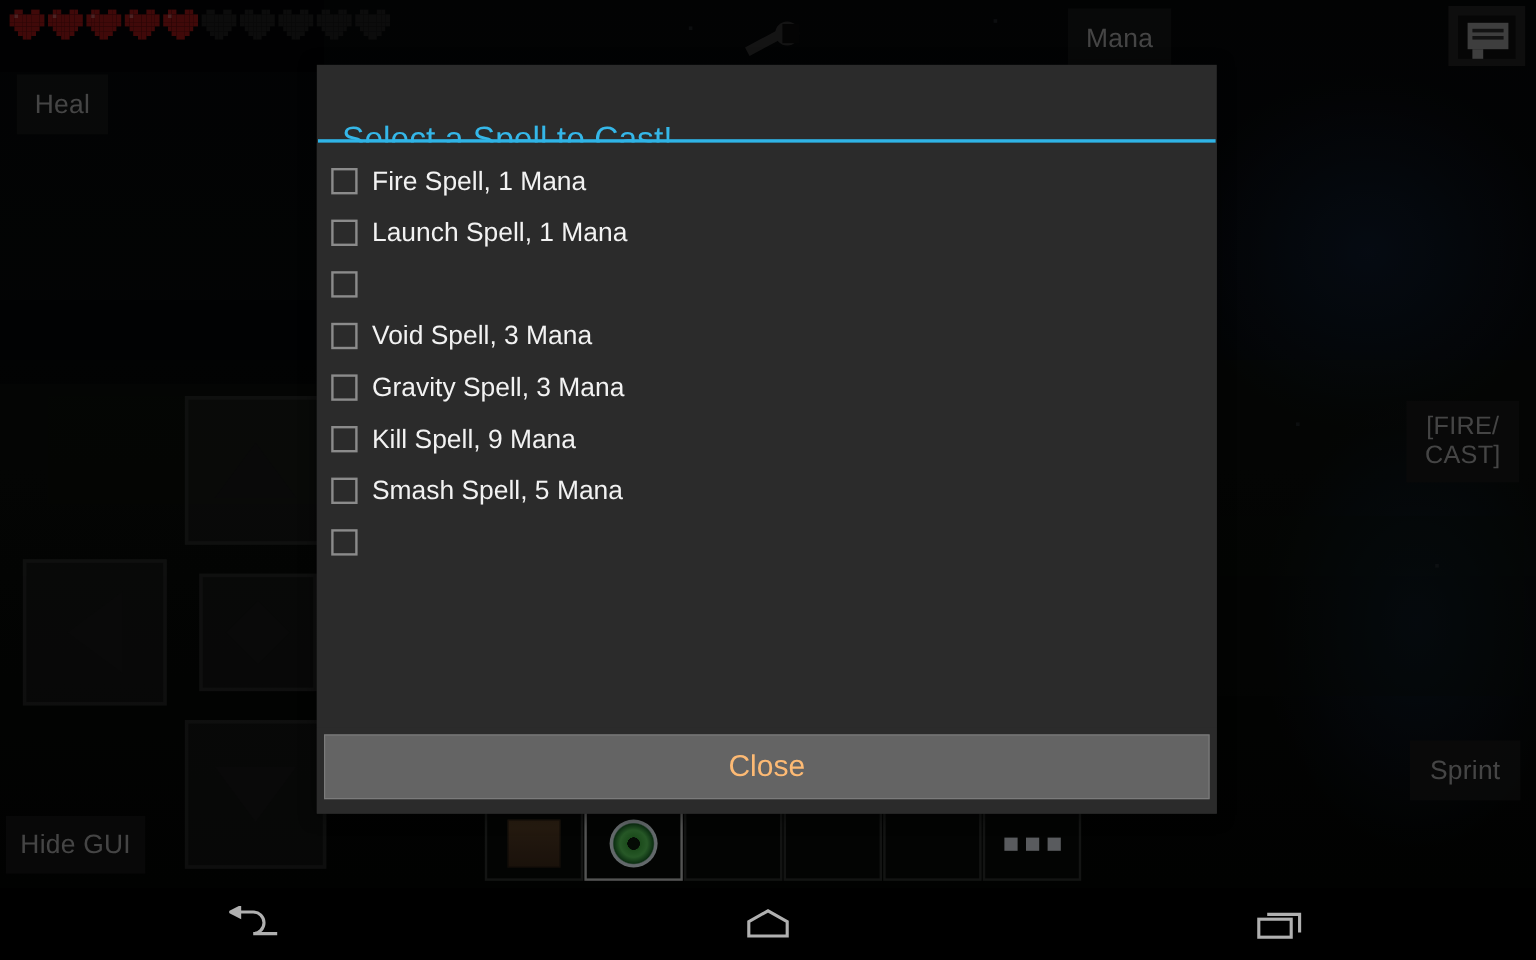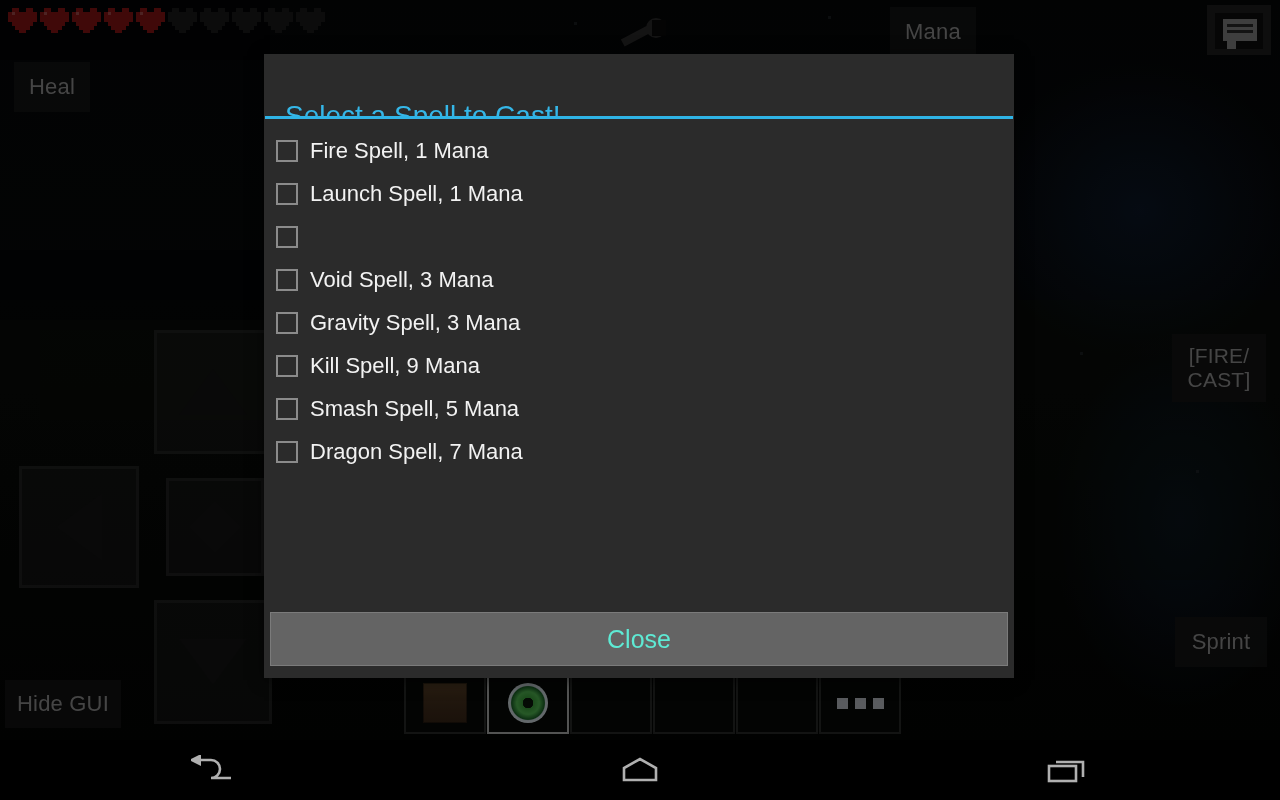--- a/index.html
+++ b/index.html
@@ -248,21 +248,21 @@
   #dialog-footer {
     flex: 0 0 auto;
     padding: 6px 6px 12px 6px;
     background: #2b2b2b;
   }
   #close-button {
     width: 100%;
     height: 54px;
     background: #646464;
     border: 1px solid #7b7b7b;
-    color: #5eead4;
+    color: #fdba74;
     font-size: 25px;
     font-family: "Liberation Sans", sans-serif;
     display: flex;
     align-items: center;
     justify-content: center;
     box-sizing: border-box;
   }
 
   
   #nav-bar {
@@ -835,21 +835,20 @@
         <div class="spell-row">
           <span class="checkbox"></span>
           <span class="spell-label">Kill Spell, 9 Mana</span>
         </div>
         <div class="spell-row">
           <span class="checkbox"></span>
           <span class="spell-label">Smash Spell, 5 Mana</span>
         </div>
         <div class="spell-row">
           <span class="checkbox"></span>
-          <span class="spell-label">Dragon Spell, 7 Mana</span>
         </div>
       </div>
     <div id="dialog-footer">
       <div id="close-button">
         <span>Close</span>
       </div>
     </div>
   </div>
 
   <div id="nav-bar">

